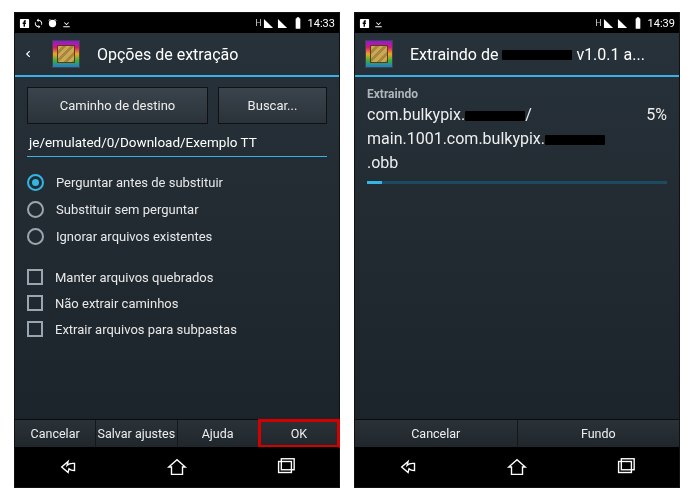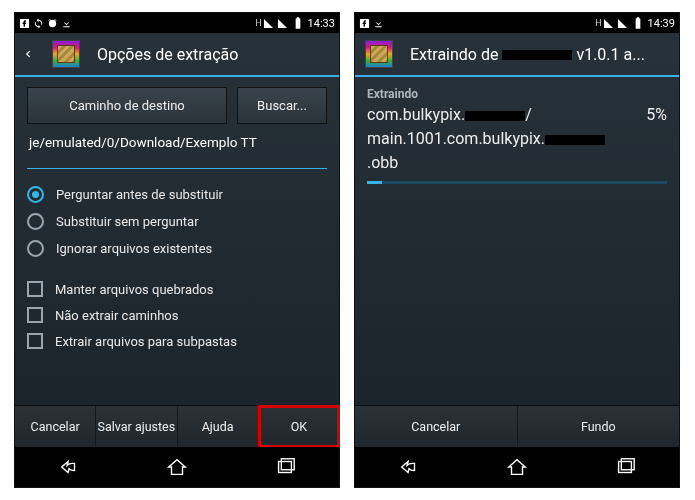--- a/index.html
+++ b/index.html
@@ -73,21 +73,21 @@
     background: linear-gradient(180deg,#3a444c,#2b333a);
     border:1px solid #111;
     color:#eee;
     font-size:13px;
     padding: 10px 10px;
     text-align:center;
   }
   .path-label { flex:1;padding-left:10px; }
   .path-input {
     border-bottom:1px solid #3ab0e6;
-    padding: 4px 2px 18px;
+    padding: 4px 2px 6px;
     color:#fff;
     font-size:13.5px;
     white-space:nowrap; overflow:hidden;
     margin-bottom:12px;
   }
   .radio-row, .check-row{
     display:flex; align-items:center; gap:12px; padding:5px 0;
     color:#e8e8e8; font-size:13px;
   }
   .radio {
@@ -100,21 +100,21 @@
   .radio.checked::after{
     content:""; width:7px; height:7px; border-radius:50%; background:#33b5e5;
   }
   .check {
     width:16px; height:16px; border:2px solid #9aa6af; flex:0 0 auto;
   }
   .group2 { margin-top:14px;}
   
   .bottombar {
     display:flex; border-top:1px solid #0b0d0f;
-    height:42px; background:linear-gradient(180deg,#2a3238,#20272c);
+    height:28px; background:linear-gradient(180deg,#2a3238,#20272c);
   }
   .bottombar .bbtn{
     flex:1; display:flex; align-items:center; justify-content:center;
     font-size:12.5px; color:#eee;
     border-right:1px solid #14181b;
   }
   .bottombar .bbtn:last-child{ border-right:none;}
   .bbtn.highlight { outline:3px solid #d40000; outline-offset:-2px;}
   .bottombar.two .bbtn{ flex:1;}
   
@@ -176,21 +176,21 @@
           <path d="M15 4l-8 8 8 8 2-2-6-6 6-6z"></path>
         </svg>
     </div>
     <div class="app-icon"></div>
     <div class="title">Opções de extração</div>
   </div>
 
   <div class="content">
     <div class="row-top">
       <div class="btn-dark path-label">Caminho de destino</div>
-      <div class="btn-dark" style="width:90px">Buscar...</div>
+      <div class="btn-dark" style="width:109px">Buscar...</div>
     </div>
     <div class="path-input">je/emulated/0/Download/Exemplo TT</div>
 
     <div class="radio-row">
       <span class="radio checked"></span>
       <span>Perguntar antes de substituir</span>
     </div>
     <div class="radio-row">
       <span class="radio"></span>
       <span>Substituir sem perguntar</span>

